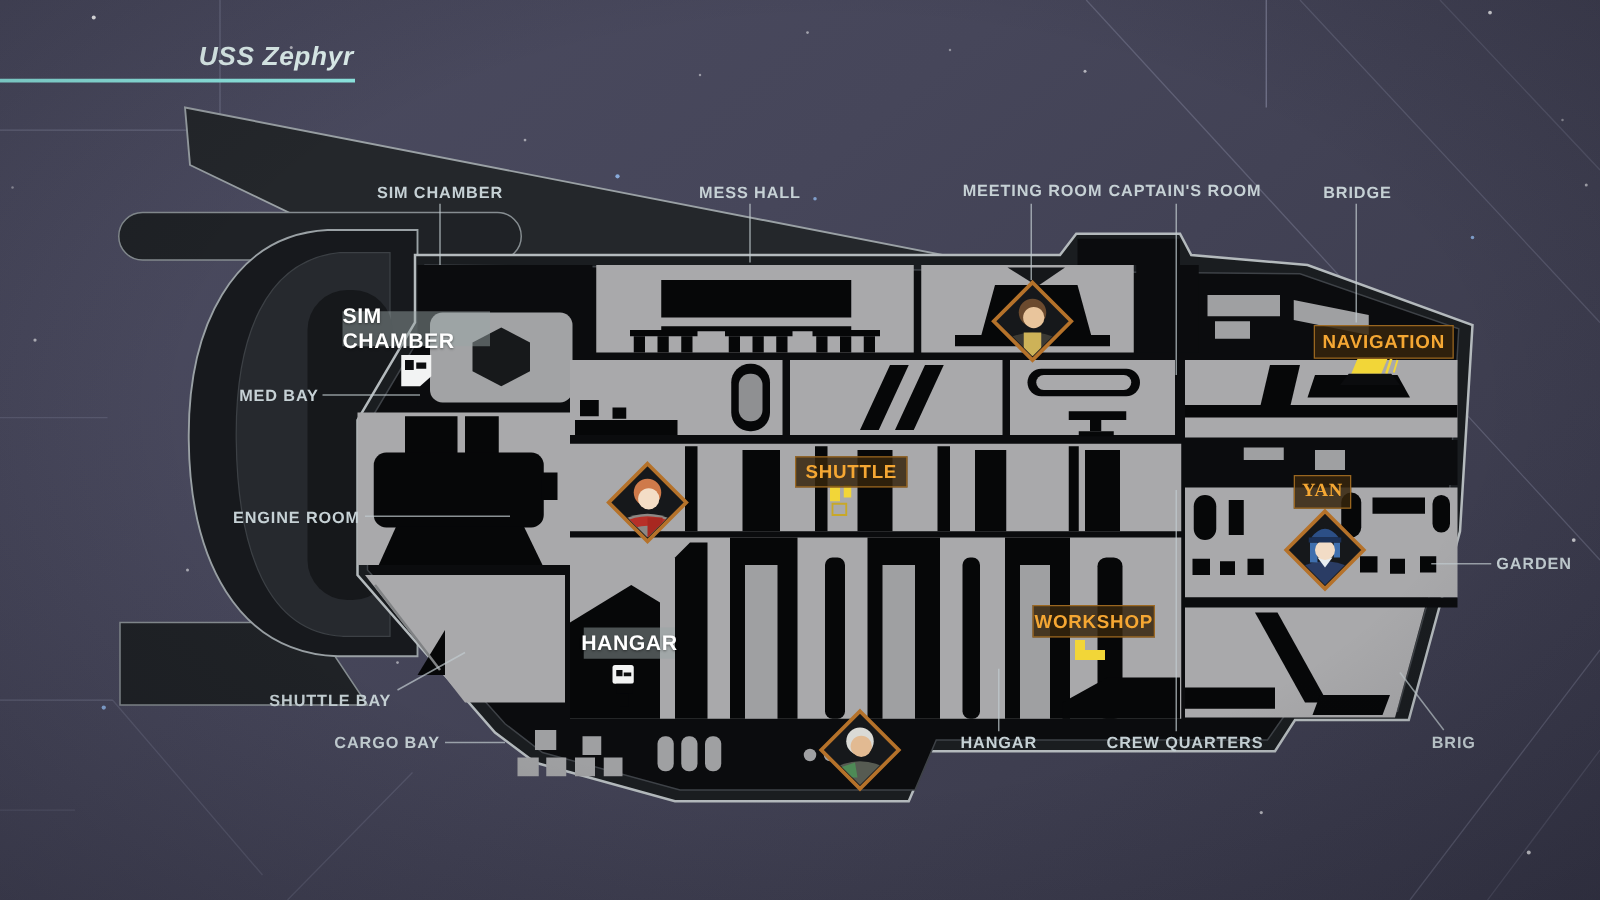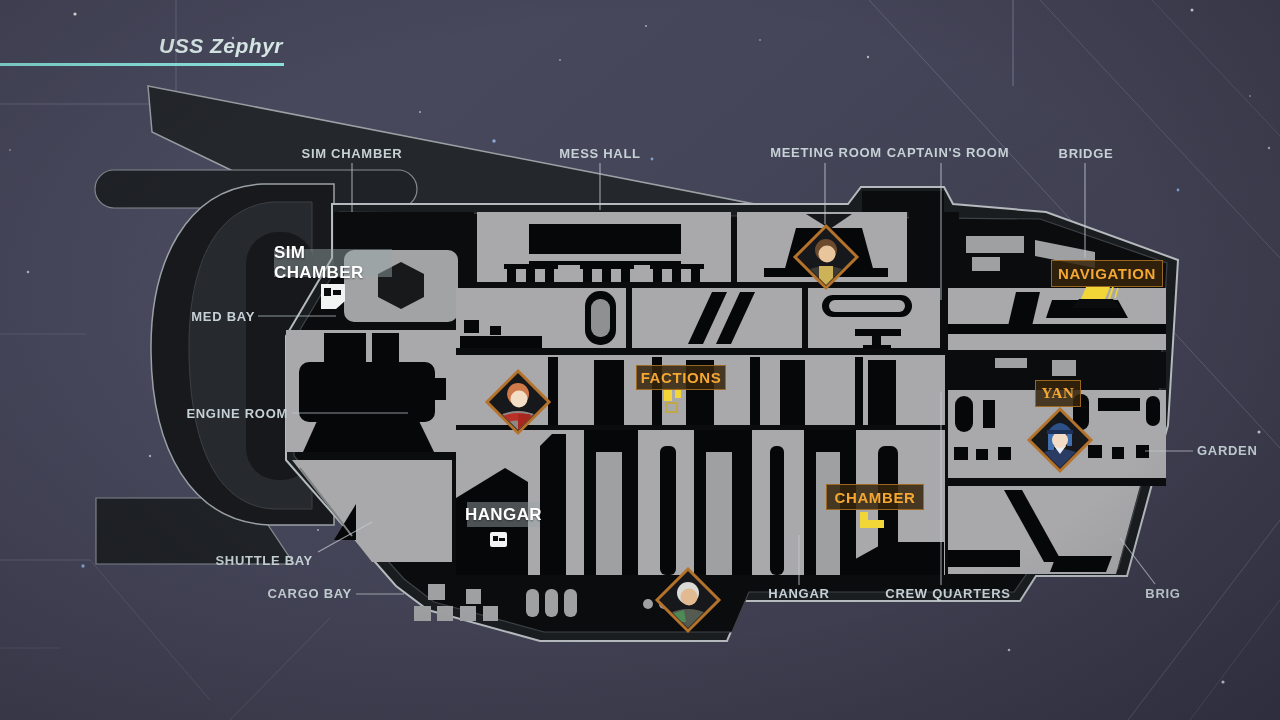--- a/index.html
+++ b/index.html
@@ -373,18 +373,18 @@
   <div class="callout c-right" style="left:153px;top:553px;">SHUTTLE BAY</div>
   <div class="callout c-right" style="left:192px;top:586px;">CARGO BAY</div>
   <div class="callout c-center" style="left:719px;top:586px;">HANGAR</div>
   <div class="callout c-center" style="left:868px;top:586px;">CREW QUARTERS</div>
   <div class="callout c-center" style="left:1083px;top:586px;">BRIG</div>
   <div class="callout c-left" style="left:1197px;top:443px;">GARDEN</div>
 
   <div class="tag tag-white" style="left:274px;top:249px;width:118px;height:28px;">SIM CHAMBER</div>
   <div class="tag tag-white" style="left:467px;top:502px;width:73px;height:25px;">HANGAR</div>
 
-  <div class="tag tag-orange" style="left:636px;top:365px;width:88px;height:23px;">FACTIONS</div>
-  <div class="tag tag-orange" style="left:826px;top:484px;width:96px;height:24px;">CHAMBER</div>
+  <div class="tag tag-orange" style="left:636px;top:365px;width:88px;height:23px;">SHUTTLE</div>
+  <div class="tag tag-orange" style="left:826px;top:484px;width:96px;height:24px;">WORKSHOP</div>
   <div class="tag tag-orange" style="left:1051px;top:260px;width:110px;height:25px;">NAVIGATION</div>
   <div class="tag tag-orange" style="left:1035px;top:380px;width:44px;height:25px;font-family:Liberation Serif, serif;">YAN</div>
 
 </div>
 
 </body></html>

